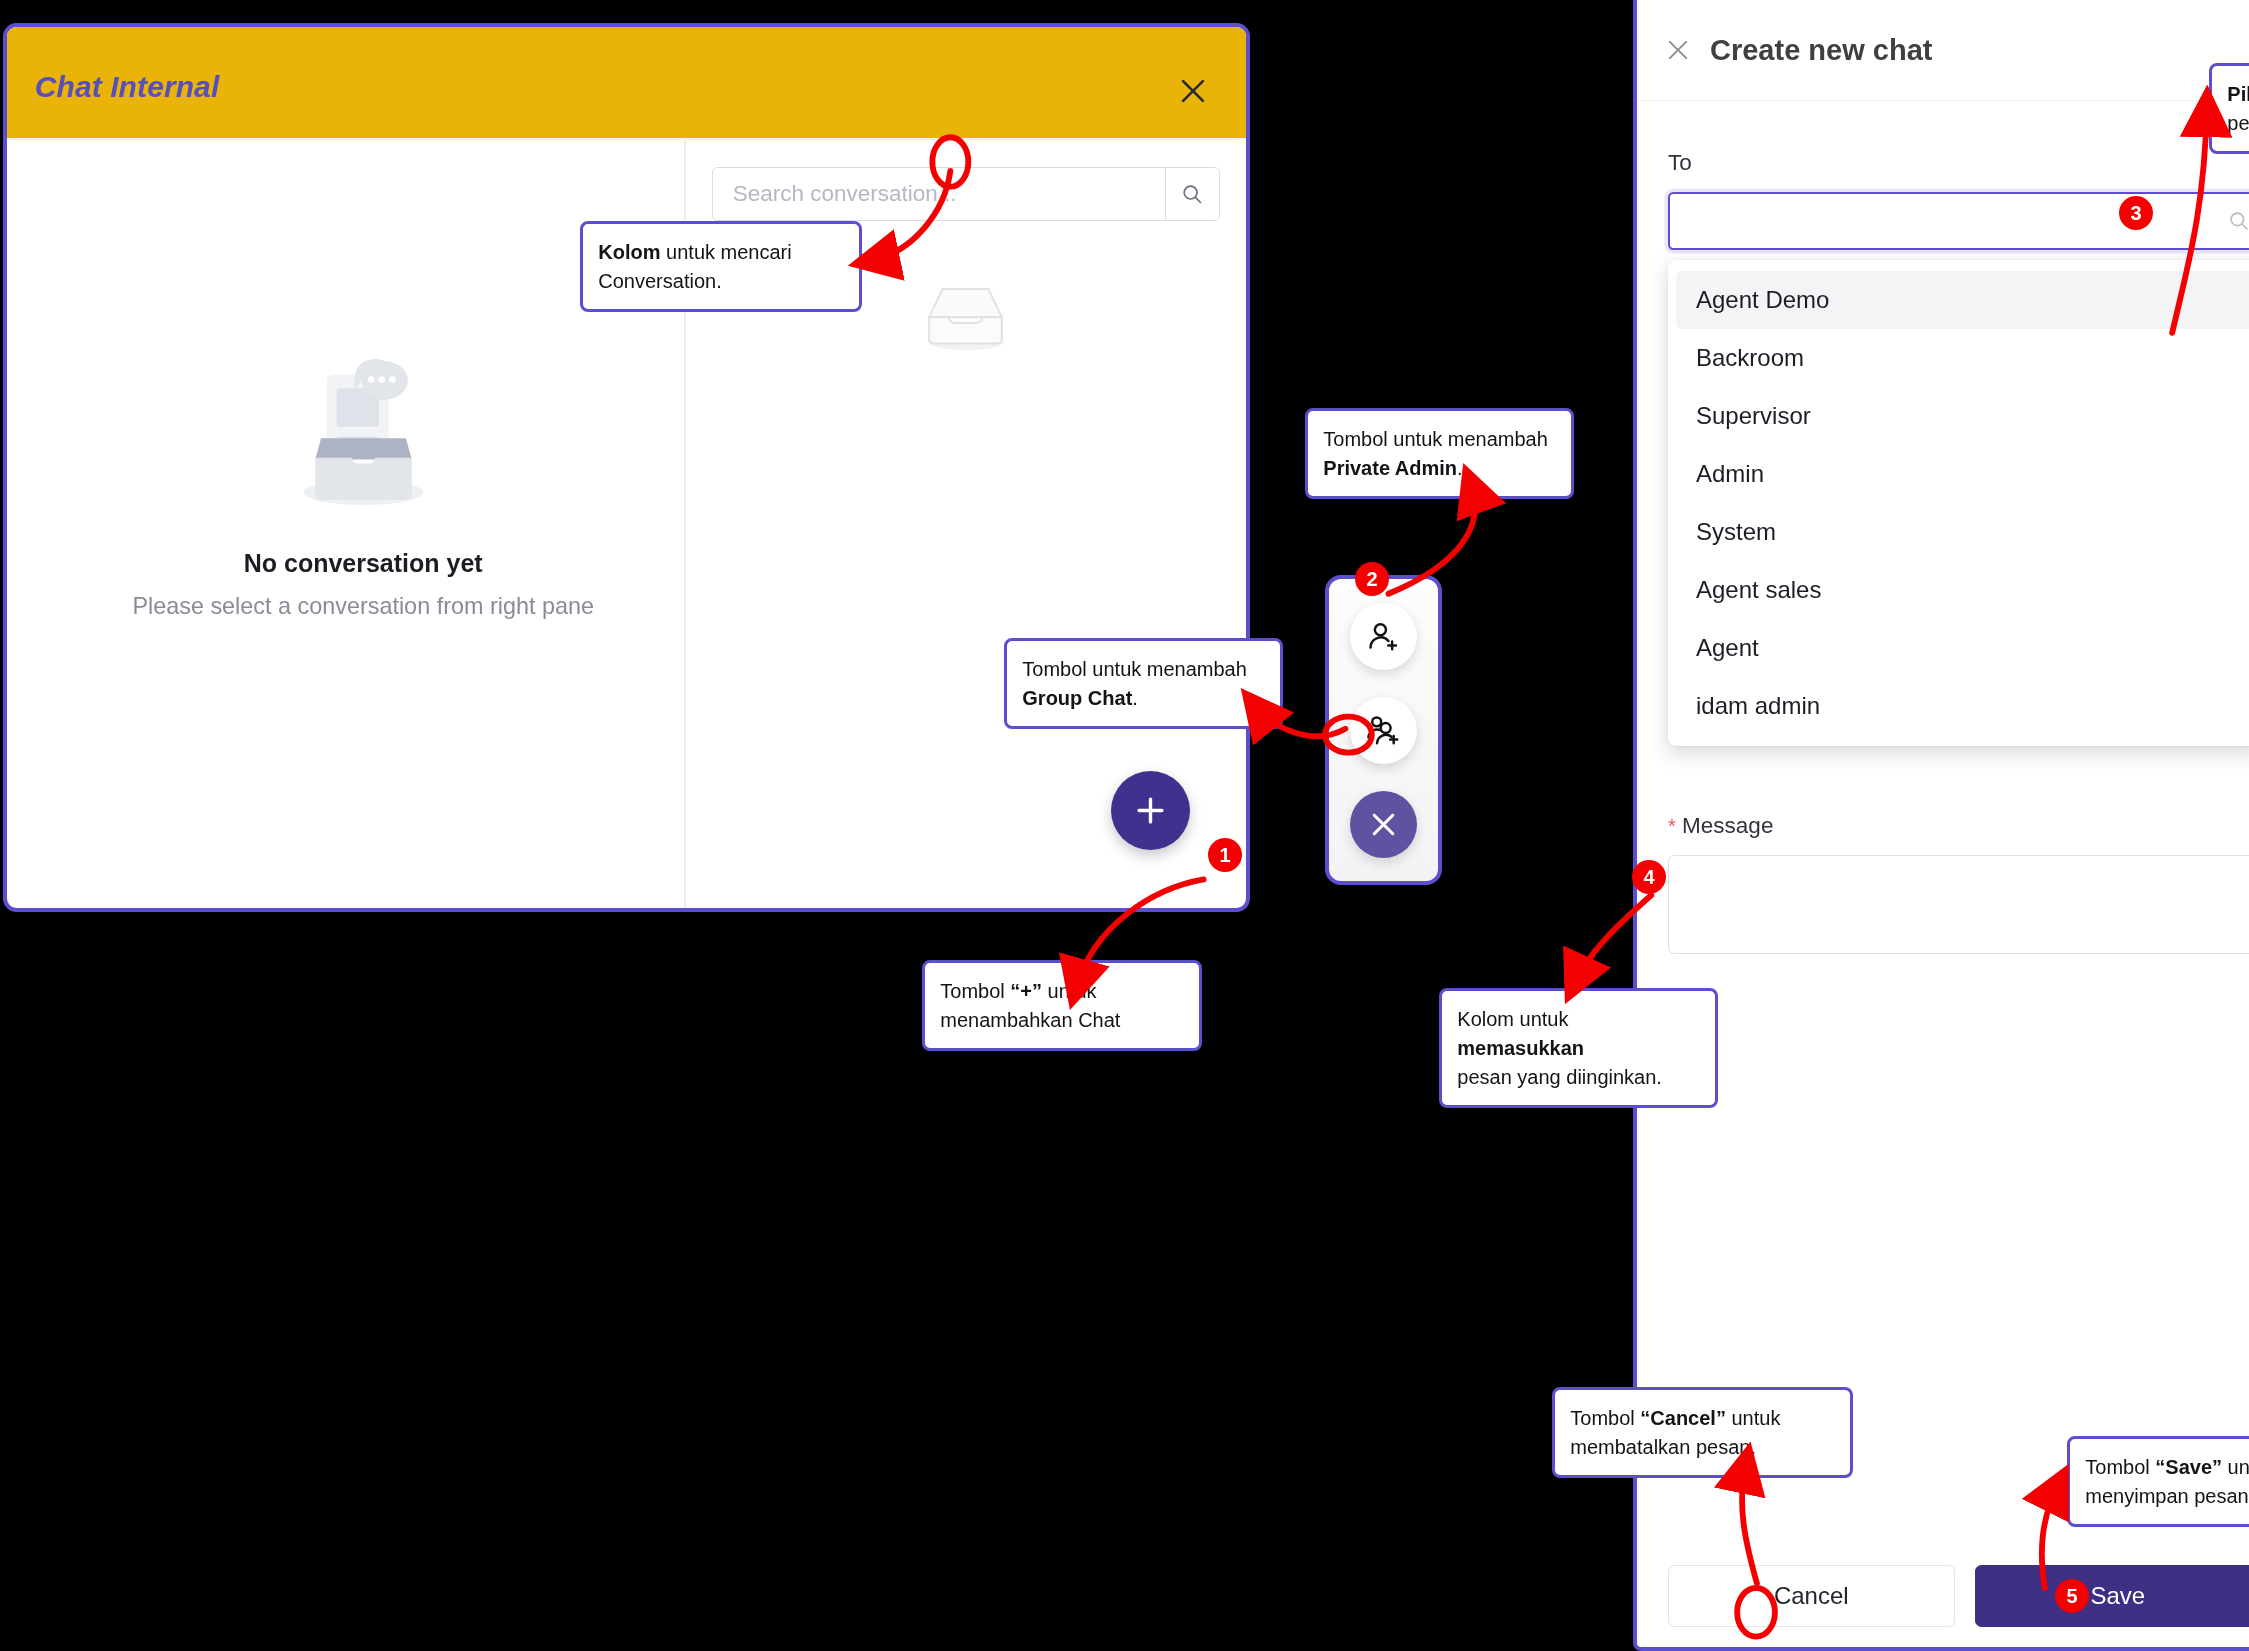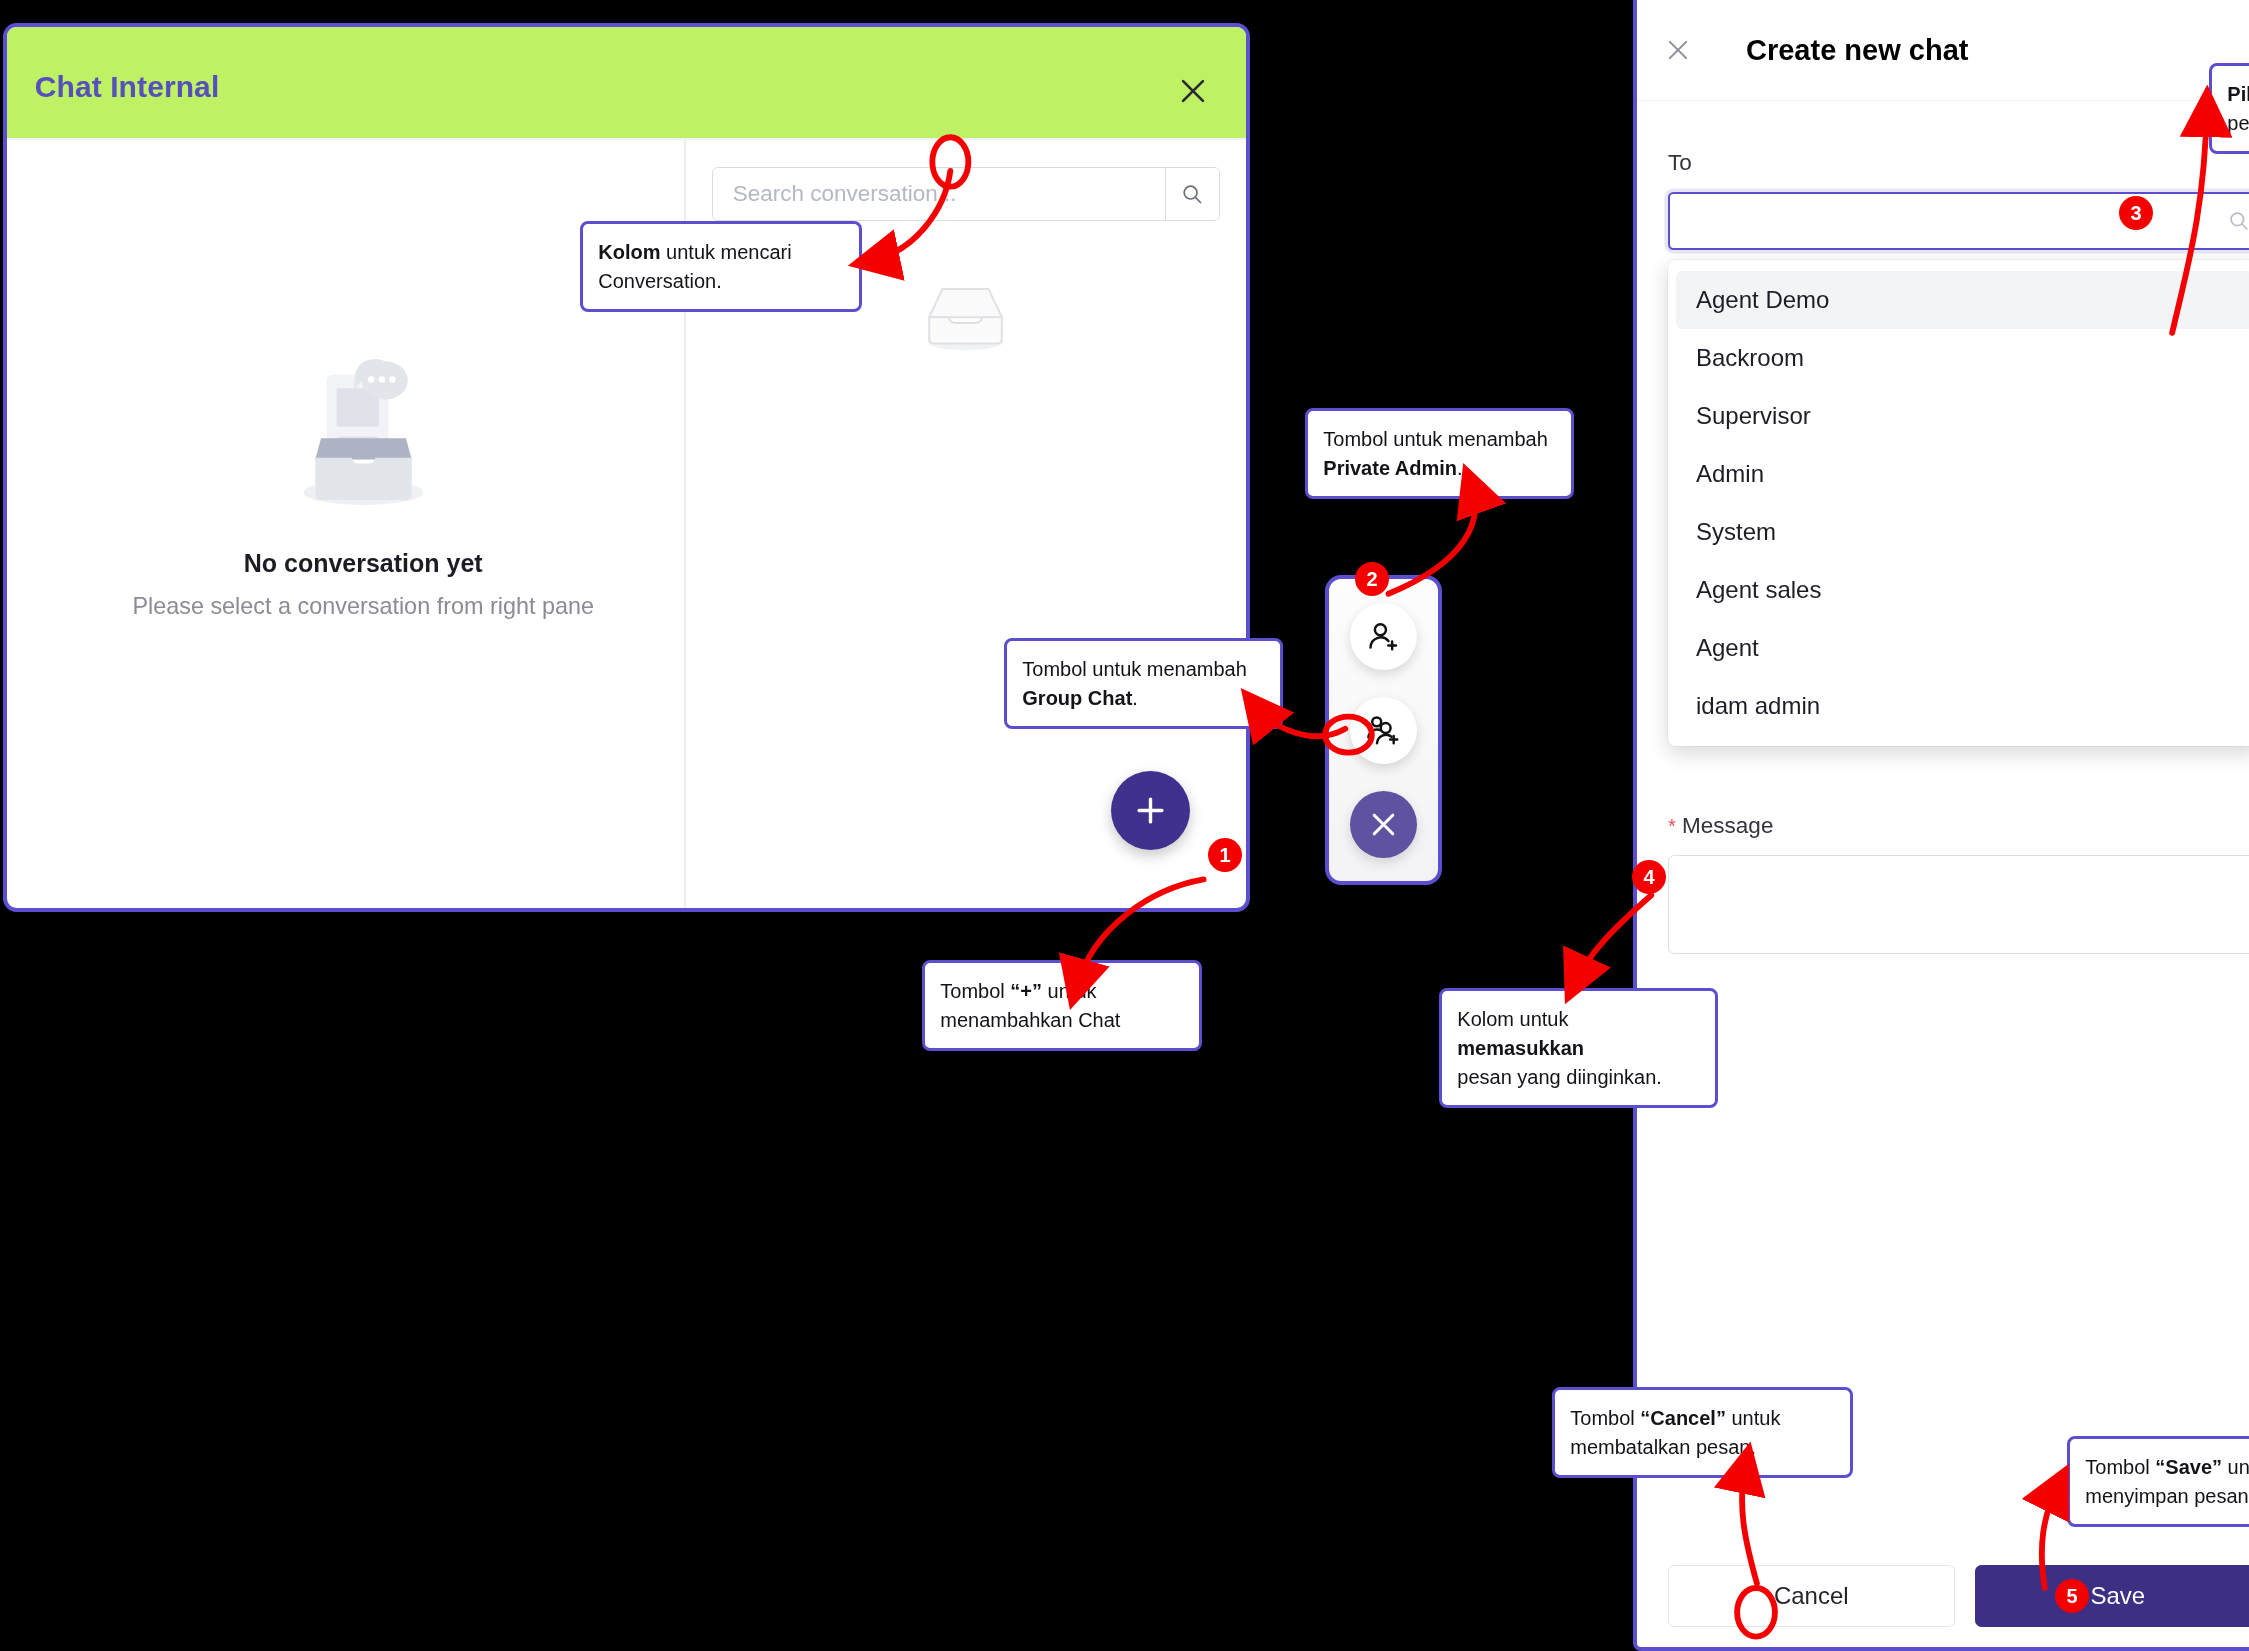--- a/index.html
+++ b/index.html
@@ -16,21 +16,22 @@
     position: absolute; left: 2.7px; top: 22.5px;
     width: 1247px; height: 889px;
     background: #fff;
     border: 4px solid #5B4FCF;
     border-radius: 13.5px;
     overflow: hidden;
   }
   .chat-header {
     position: absolute; left: 0; top: 0; right: 0; height: 113px;
     border-bottom: 2.2px solid #f1f2f6;
-    background: #bef264;
+    background: #eab308;
+    font-style: italic;
   }
   .chat-title {
     position: absolute; left: 28px; top: 43px;
     font-size: 30px; font-weight: 700; color: #564FBC;
     letter-spacing: 0.1px;
   }
   .close-x {
     position: absolute; right: 36px; top: 47px;
     width: 34px; height: 34px; cursor: pointer;
   }
@@ -116,21 +117,21 @@
     border-top: 0;
     border-radius: 0 0 8px 8px;
   }
   .modal-header {
     position: absolute; left: 0; right: 0; top: 0; height: 101px;
     display: flex; align-items: center; padding-left: 27px;
     border-bottom: 1.8px solid #f0f1f5;
   }
   .modal-close { width: 28px; height: 28px; cursor: pointer; margin-right: 18px; }
   .modal-close svg { width: 100%; height: 100%; }
-  .modal-title { font-size: 29px; font-weight: 700; color: #000000; margin-left: 36px; }
+  .modal-title { font-size: 29px; font-weight: 700; color: #404040; }
 
   .modal-body { position: absolute; left: 0; right: 0; top: 101px; bottom: 103px; padding: 49px 31px 0; }
 
   .field-label { font-size: 22.5px; color: #33333d; margin-bottom: 16px; }
   .req-star { color: #e8505b; font-size: 20px; margin-right: 6.3px; vertical-align: -0.9px; }
 
   .to-box {
     position: relative; height: 58px;
     border: 2.7px solid #5B4FCF; border-radius: 5.4px;
     background: #fff; display: flex; align-items: center;

